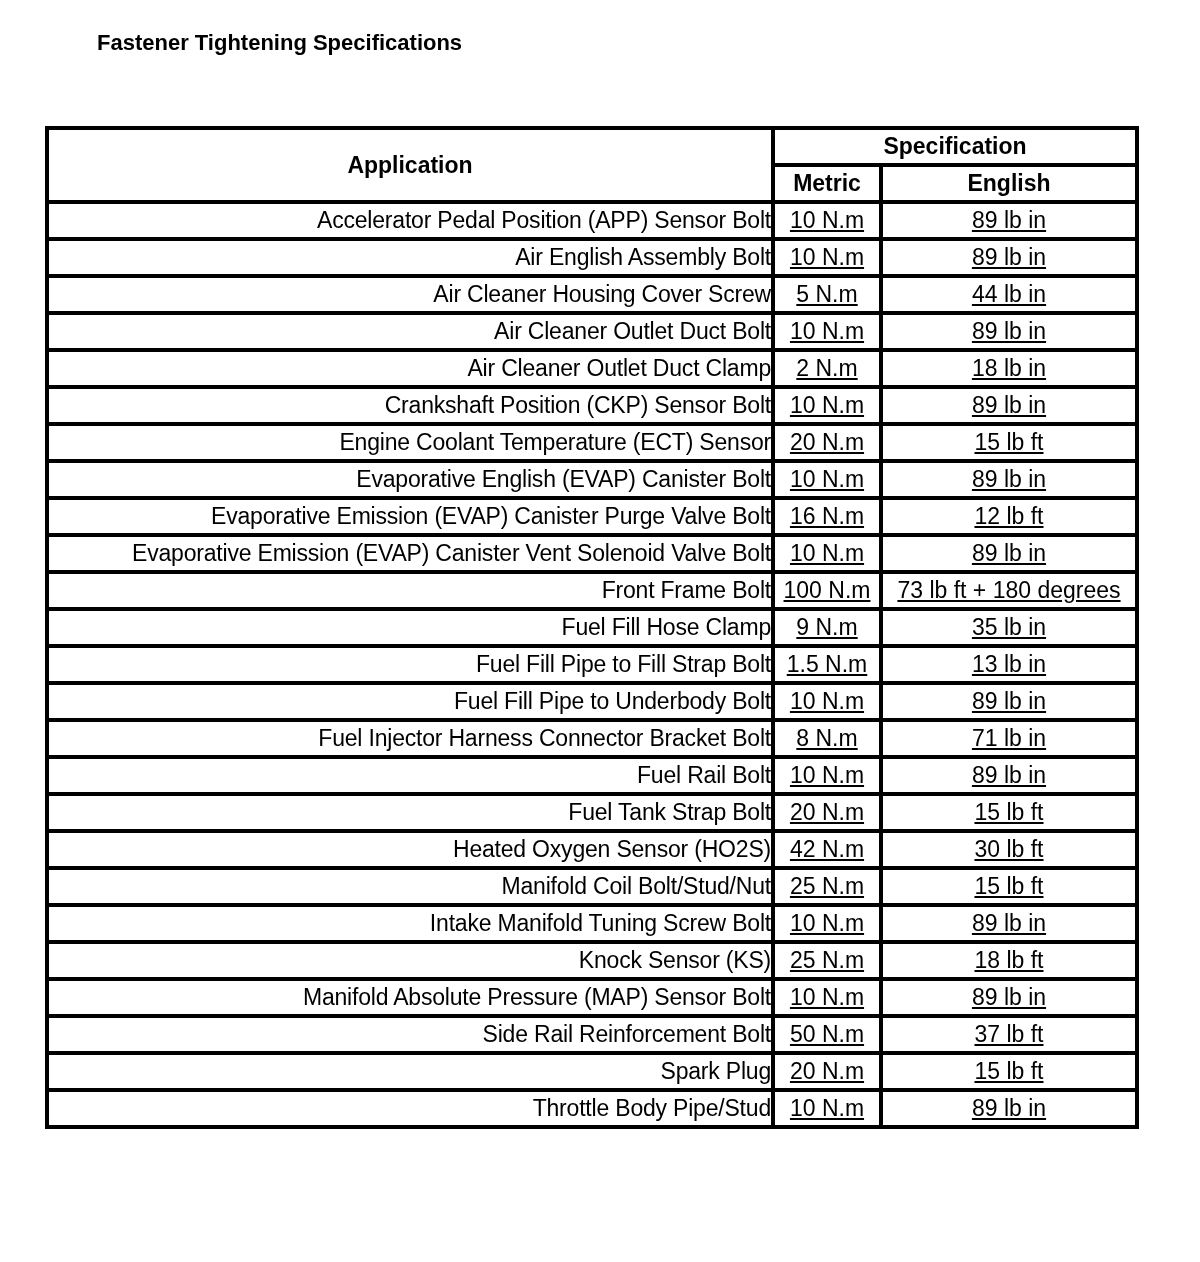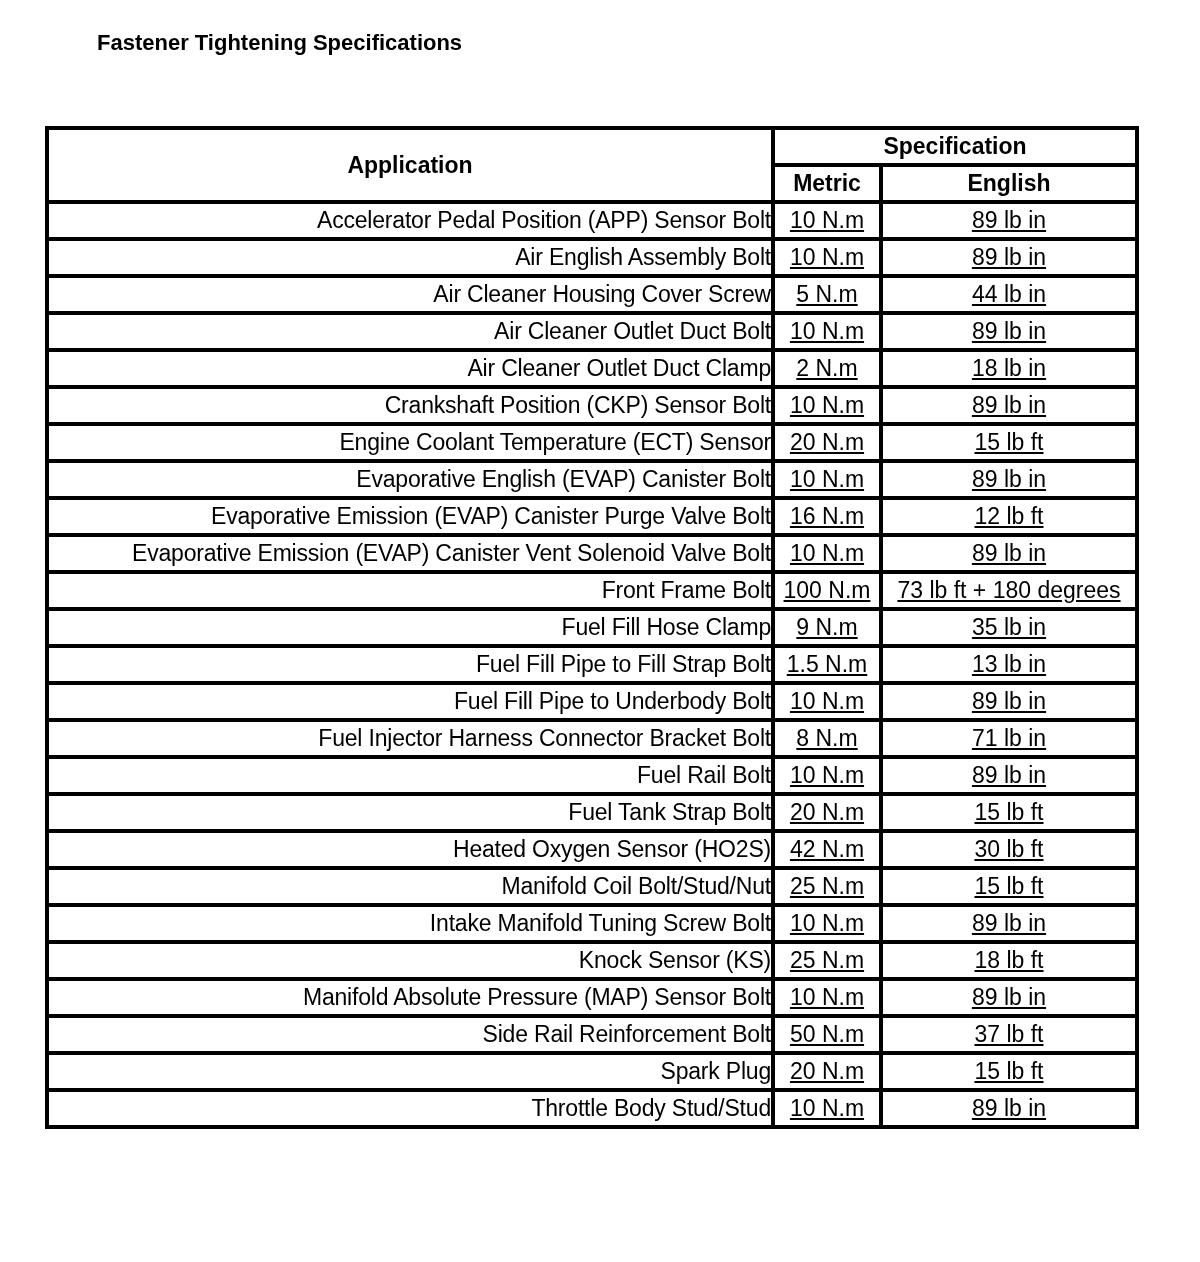--- a/index.html
+++ b/index.html
@@ -153,18 +153,18 @@
         <td class="app">Side Rail Reinforcement Bolt</td>
         <td class="metric">50 N.m</td>
         <td class="english">37 lb ft</td>
       </tr>
       <tr>
         <td class="app">Spark Plug</td>
         <td class="metric">20 N.m</td>
         <td class="english">15 lb ft</td>
       </tr>
       <tr>
-        <td class="app">Throttle Body Stud/Stud</td>
+        <td class="app">Throttle Body Pipe/Stud</td>
         <td class="metric">10 N.m</td>
         <td class="english">89 lb in</td>
       </tr>
     </tbody>
 </table>
 
 </body></html>

